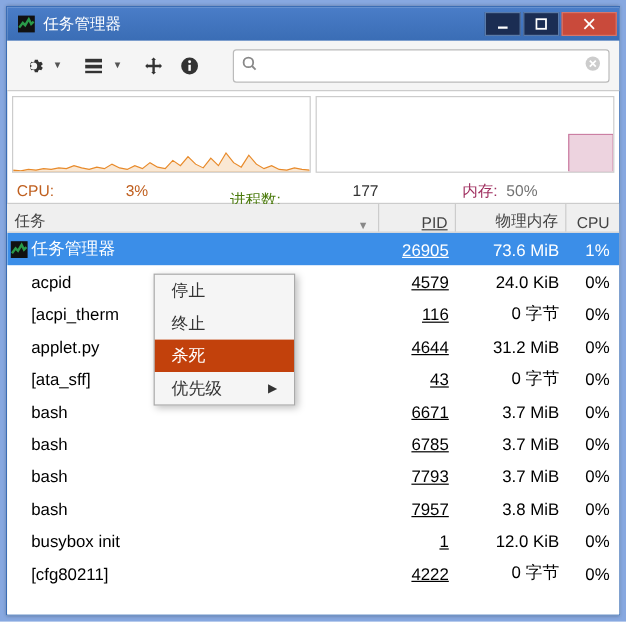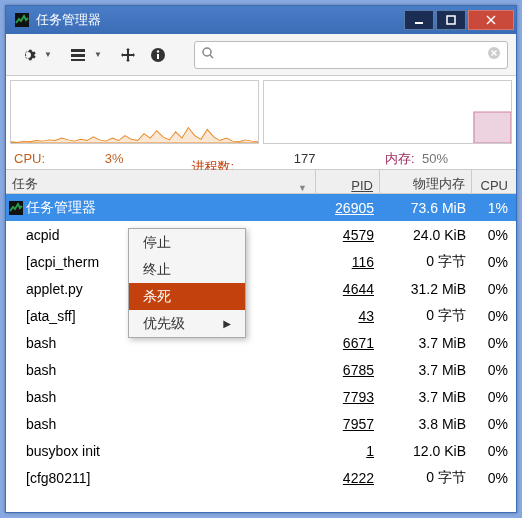--- a/index.html
+++ b/index.html
@@ -18,21 +18,21 @@
 .search { flex: 1; height: 28px; margin-left: 20px; border: 1px solid #bbb; border-radius: 3px; display: flex; align-items: center; padding: 0 6px; background: #fff; }
 .search input { flex: 1; border: none; outline: none; font-size: 13px; background: transparent; }
 .search-icon { color: #888; margin-right: 4px; }
 .search-clear { color: #aaa; cursor: pointer; }
 .graphs { height: 72px; display: flex; gap: 4px; padding: 4px; }
 .graph { flex: 1; border: 1px solid #ccc; position: relative; overflow: hidden; background: #fff; }
 .graph svg { position: absolute; bottom: 0; left: 0; width: 100%; height: 100%; }
 .stats { height: 22px; display: flex; align-items: center; padding: 0 8px; font-size: 13px; border-bottom: 1px solid #ccc; gap: 28px; }
 .stat-label { color: #c06020; }
 .stat-value { color: #c06020; margin-right: 40px; }
-.stat-proc-label { color: #c2410c; margin-top: 17px; }
+.stat-proc-label { color: #4d7c0f; margin-top: 17px; }
 .stat-proc-val { color: #333; }
 .stat-mem { margin-left: auto; margin-right: 60px; }
 .stat-mem .stat-label { color: #a03060; }
 .stat-mem .stat-value { color: #737373; margin-right: 0; }
 .headers { height: 24px; background: #efefef; border-bottom: 1px solid #ccc; display: flex; align-items: center; font-size: 13px; color: #444; }
 .col-task { flex: 1; padding-left: 6px; display: flex; align-items: center; }
 .col-task-arrow { margin-left: auto; margin-right: 8px; color: #888; font-size: 9px; }
 .col-pid { width: 64px; text-align: right; padding-right: 6px; text-decoration: underline; }
 .col-mem { width: 92px; text-align: right; padding-right: 6px; }
 .col-cpu { width: 44px; text-align: right; padding-right: 8px; }

